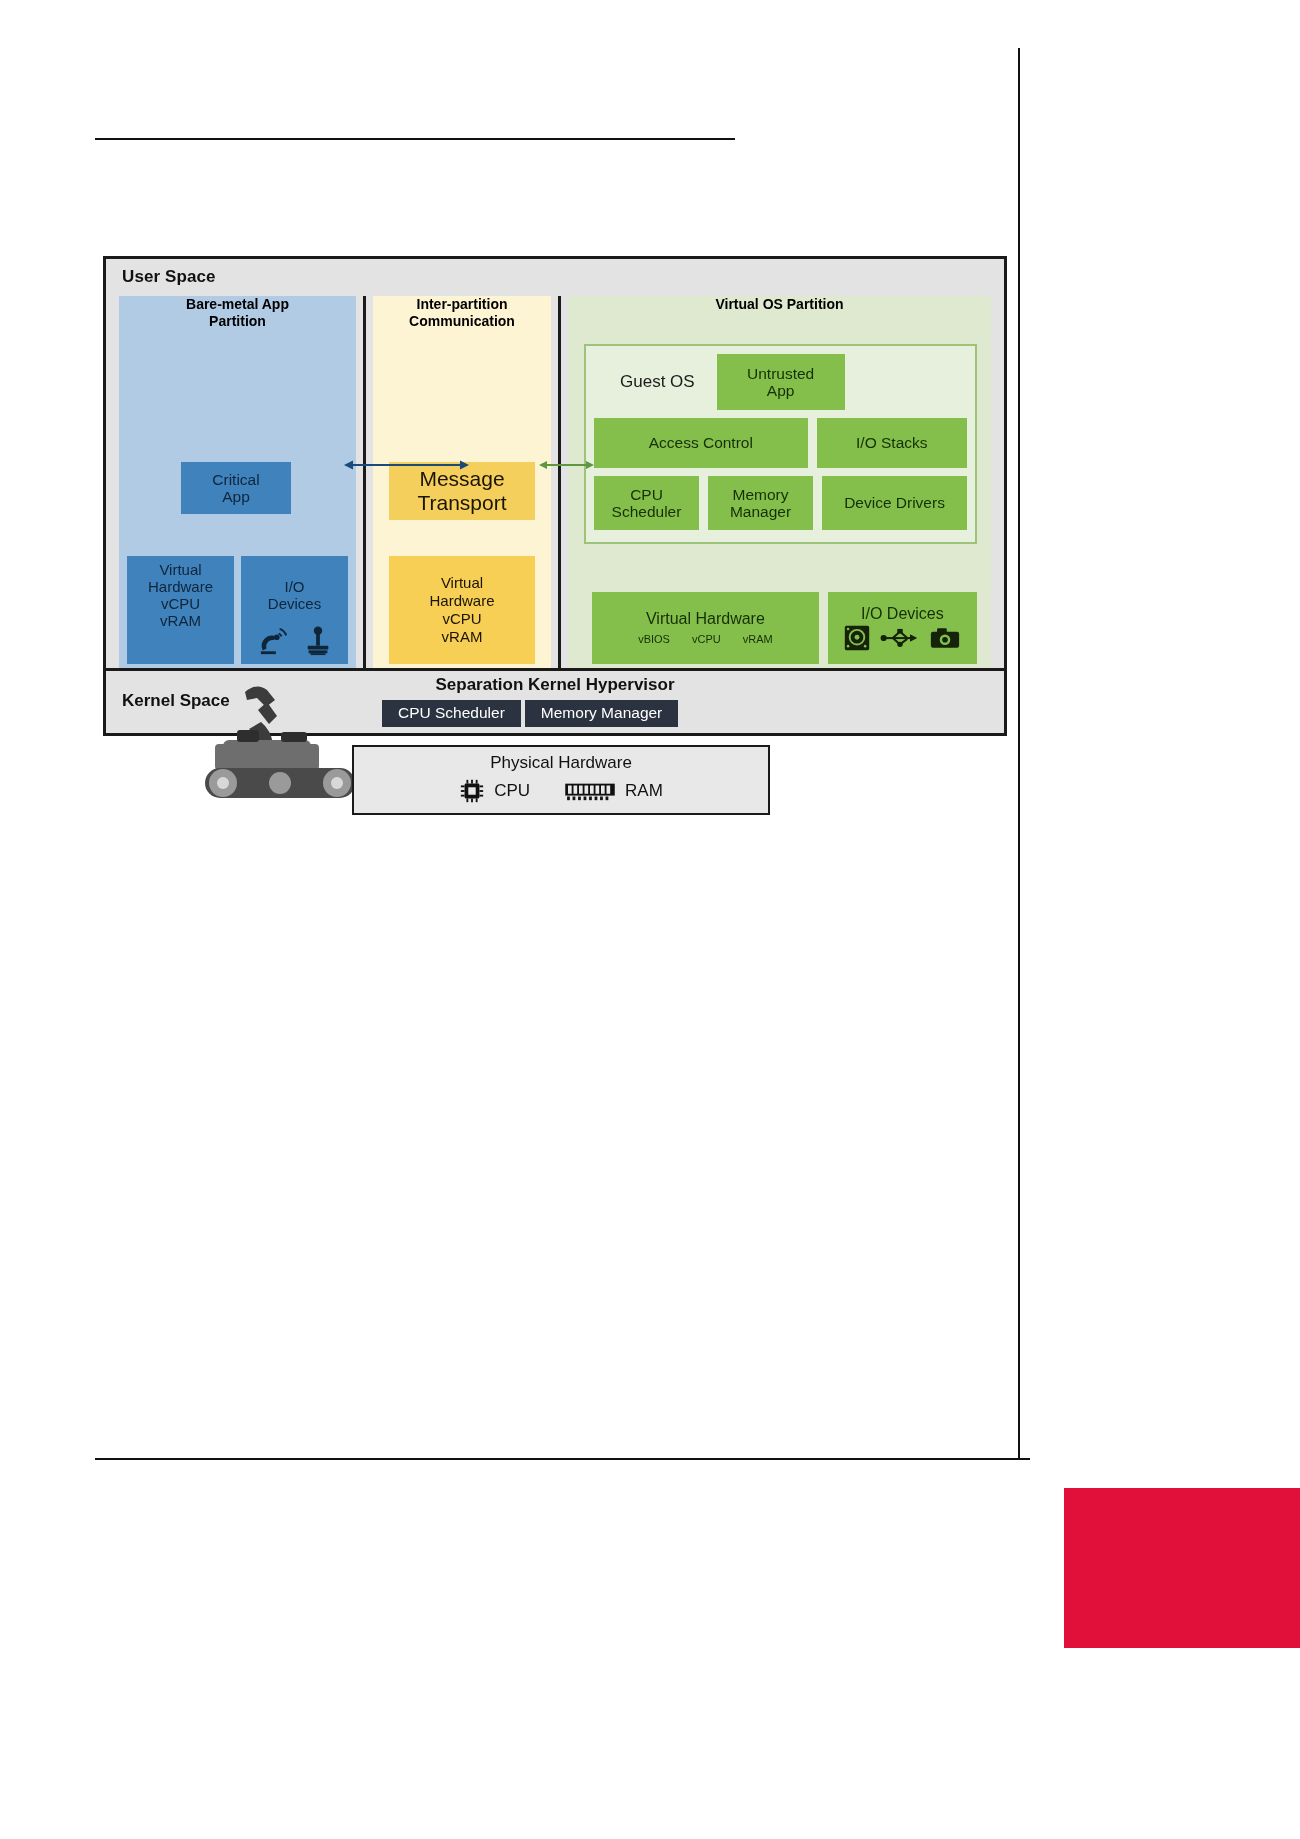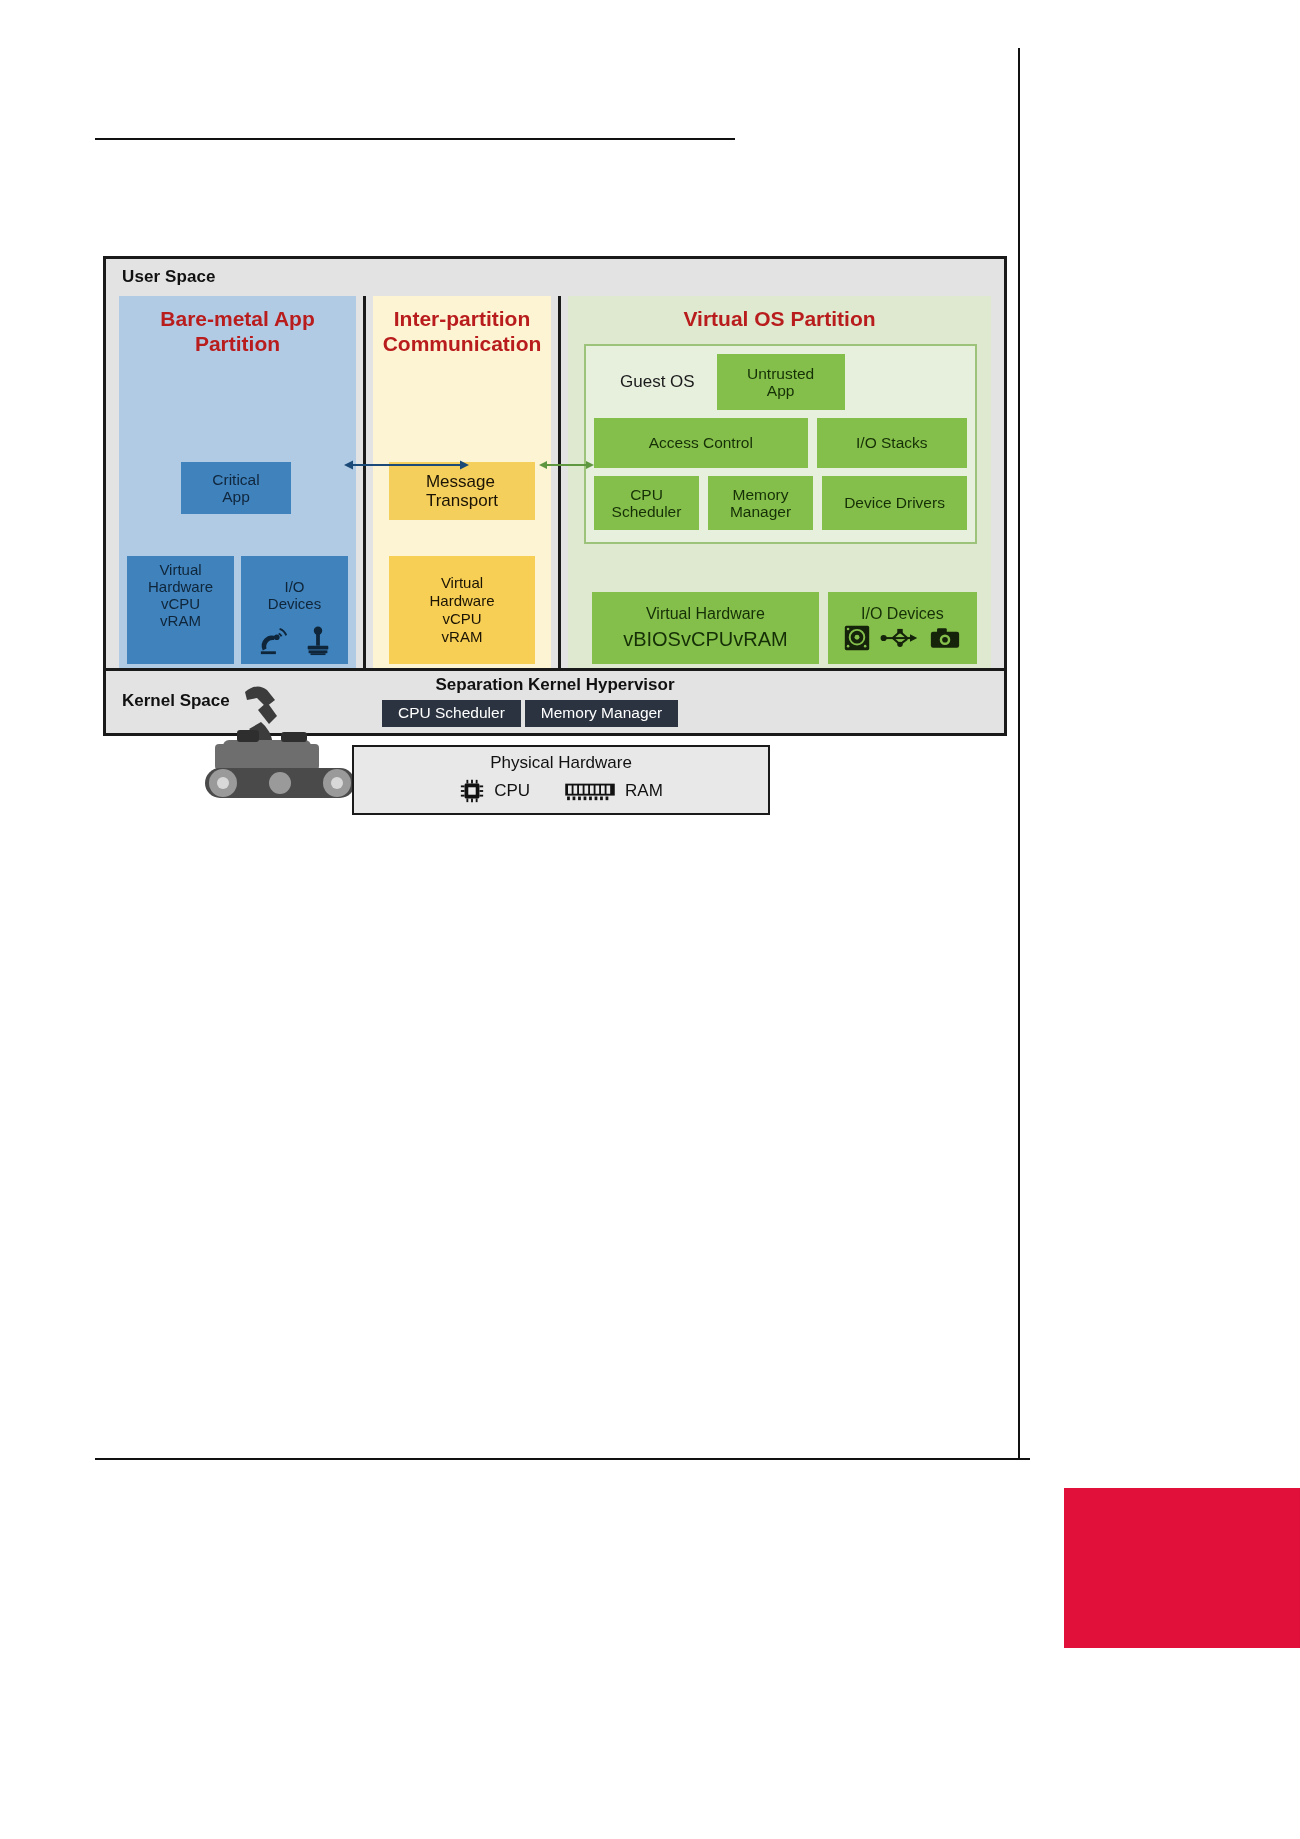--- a/index.html
+++ b/index.html
@@ -92,25 +92,24 @@
     box-sizing: border-box;
     display: flex;
     flex-direction: column;
   }
   .col-blue   { width: 237px; background: #b2cbe4; }
   .col-yellow { width: 178px; background: #fdf4d4; }
   .col-green  { flex: 1 1 auto; background: #dfe9d0; }
 
   .col-title {
     text-align: center;
-    font-size: 21px;
+    font-size: 14px;
     font-weight: bold;
-    color: #b91c1c;
+    color: #000000;
     line-height: 1.18;
-    padding-top: 11px;
     white-space: pre-line;
   }
 
   
   .critical-app {
     position: absolute;
     left: 62px;
     top: 166px;
     width: 110px;
     height: 52px;
@@ -156,25 +155,26 @@
 
   
   .msg-transport {
     position: absolute;
     left: 16px;
     right: 16px;
     top: 166px;
     height: 58px;
     background: #f5cf5c;
     color: #1b1405;
-    font-size: 17px;
+    font-size: 21px;
     line-height: 1.12;
     display: flex;
     align-items: center;
     justify-content: center;
+    text-align: center;
     white-space: pre-line;
   }
   .yellow-vhw {
     position: absolute;
     left: 16px;
     right: 16px;
     bottom: 10px;
     height: 108px;
     background: #f7cf54;
     color: #1b1405;
@@ -258,21 +258,22 @@
   }
   .vhw-green {
     flex: 1.52 1 0;
     flex-direction: column;
     justify-content: center;
     gap: 5px;
   }
   .vhw-title { font-size: 16px; }
   .vhw-sub {
     display: flex;
-    font-size: 20px;
+    gap: 22px;
+    font-size: 11px;
     justify-content: center;
   }
   .iodev-green {
     flex: 1 1 0;
     flex-direction: column;
     justify-content: center;
     gap: 3px;
   }
   .iodev-title { font-size: 16px; }
   .iodev-icons {

